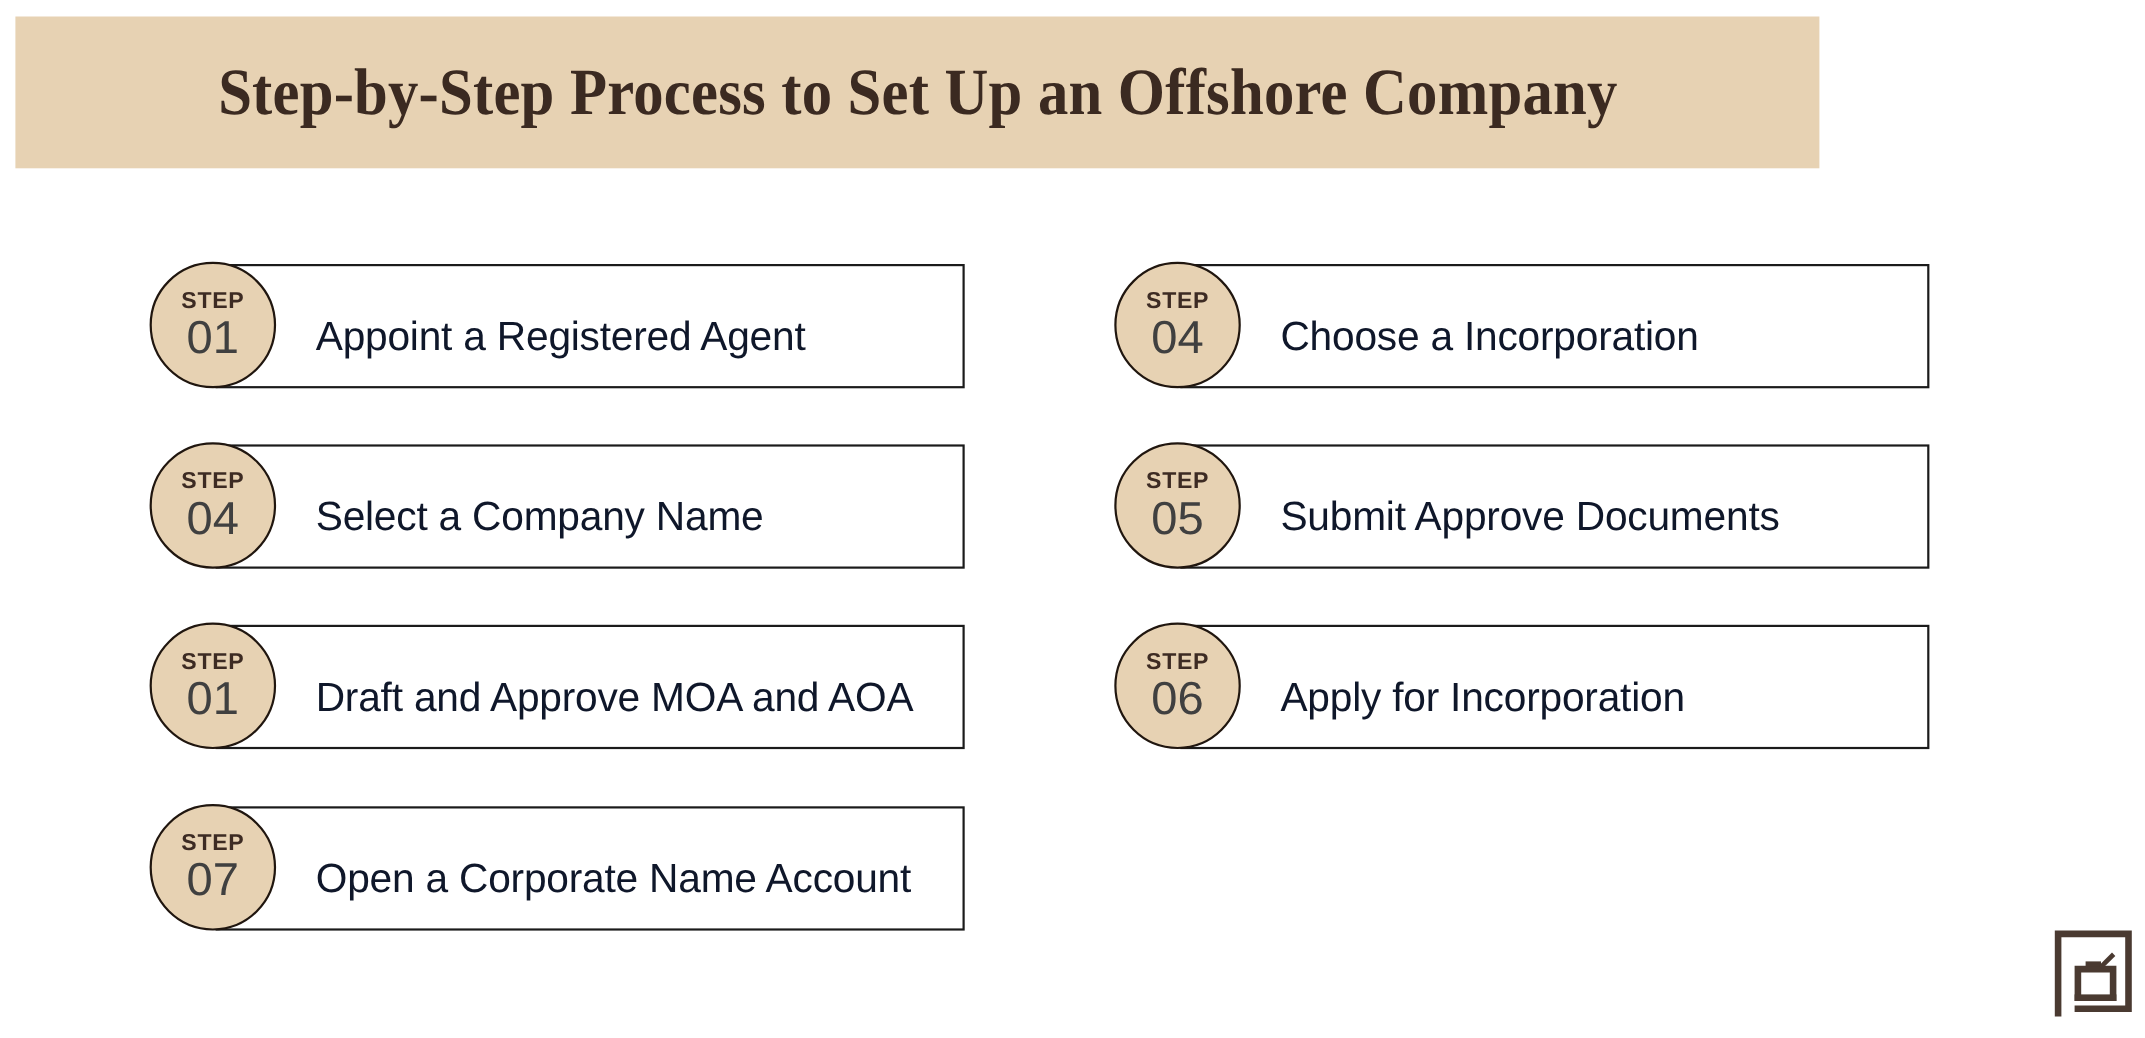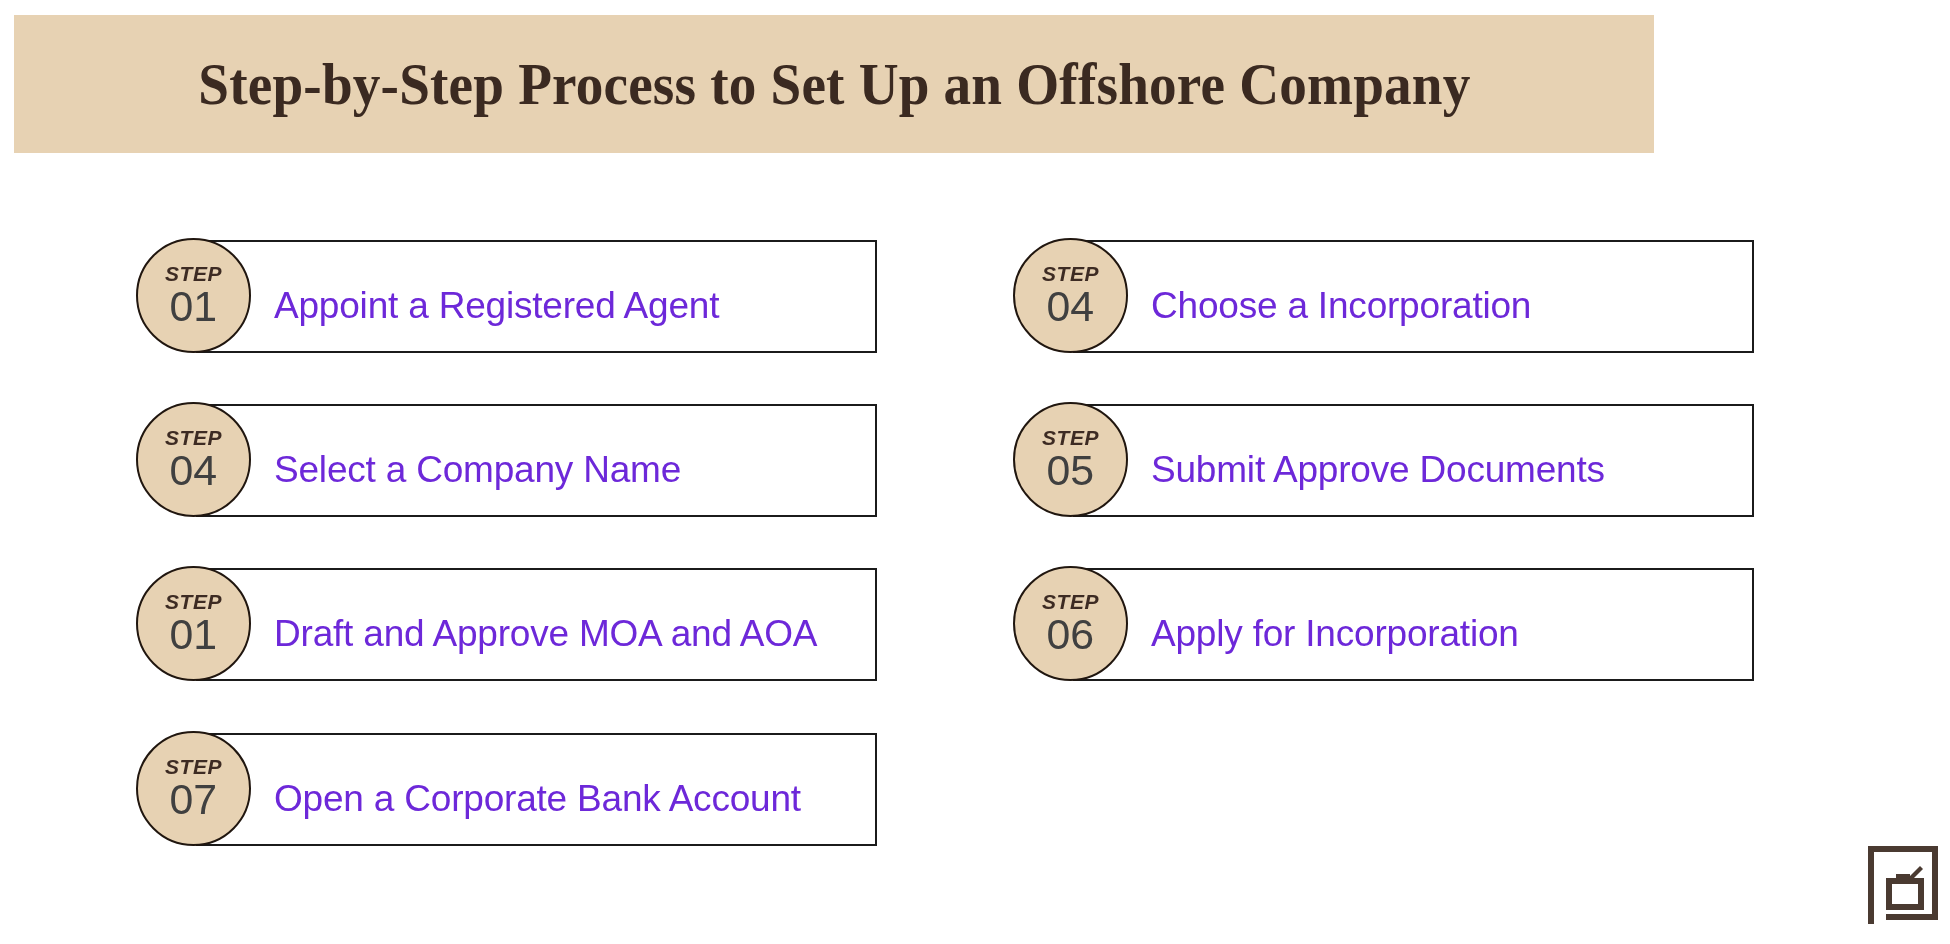--- a/index.html
+++ b/index.html
@@ -57,30 +57,30 @@
     position: absolute;
     left: 60px;
     top: 0;
     height: 113px;
     border: 2px solid #1b1b1b;
     background: #ffffff;
     box-sizing: border-box;
   }
   .step-label {
     position: absolute;
-    left: 138px;
+    left: 151px;
     top: 0;
     height: 132px;
     display: flex;
     align-items: center;
     font-family: "Liberation Sans", sans-serif;
     font-weight: 400;
     font-size: 37px;
     line-height: 1.1;
-    color: #6d28d9;
+    color: #0f172a;
     letter-spacing: -0.2px;
     white-space: nowrap;
   }
   .step-circle {
     position: absolute;
     left: 0;
     top: -2px;
     width: 115px;
     height: 115px;
     border-radius: 50%;
@@ -94,21 +94,20 @@
     z-index: 3;
   }
   .step-word {
     font-family: "Liberation Sans", sans-serif;
     font-weight: bold;
     font-size: 21px;
     letter-spacing: 0.6px;
     color: #3d2b23;
     line-height: 1;
     margin-bottom: 2px;
-    font-style: italic;
   }
   .step-number {
     font-family: "Liberation Sans", sans-serif;
     font-weight: 500;
     font-size: 42px;
     letter-spacing: 0px;
     color: #404040;
     line-height: 1;
     transform: scaleX(1.02);
   }
@@ -192,21 +191,21 @@
     <div class="step-box"></div>
     <div class="step-label">Apply for Incorporation</div>
     <div class="step-circle">
       <div class="step-word">STEP</div>
       <div class="step-number">06</div>
     </div>
   </div>
 
   <div class="step-item col-left row-4">
     <div class="step-box"></div>
-    <div class="step-label">Open a Corporate Bank Account</div>
+    <div class="step-label">Open a Corporate Name Account</div>
     <div class="step-circle">
       <div class="step-word">STEP</div>
       <div class="step-number">07</div>
     </div>
   </div>
 
 </div>
 
 <div id="brand-logo">
   <svg width="78" height="86" viewBox="0 0 78 86" xmlns="http://www.w3.org/2000/svg">

